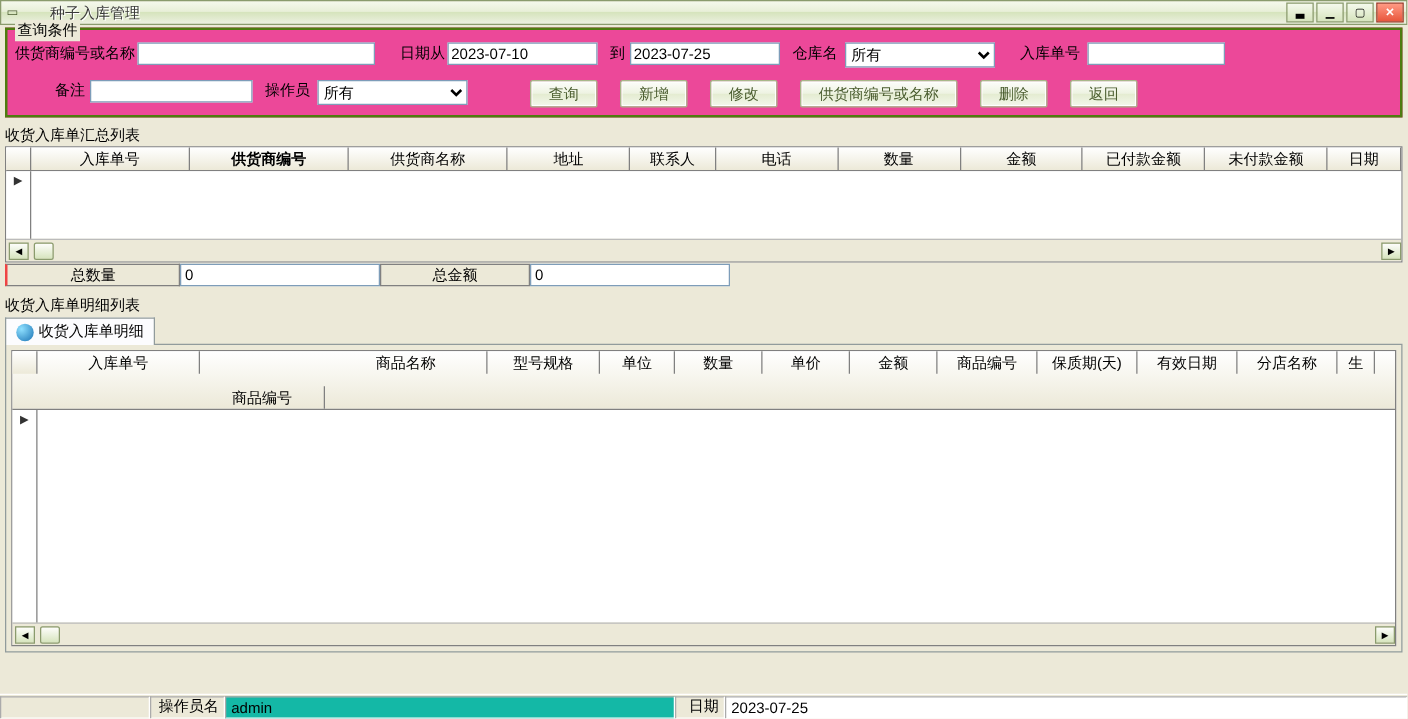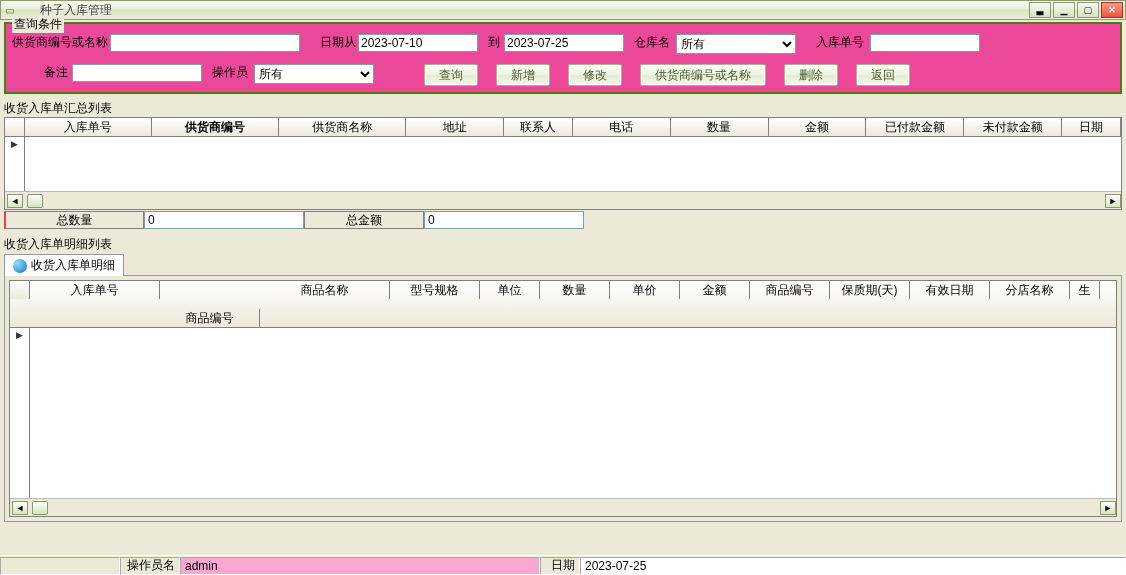--- a/index.html
+++ b/index.html
@@ -185,16 +185,16 @@
       <div style="width:16px;height:14px;border:1px solid #8a9b6d;background:linear-gradient(to bottom,#fdfdfb,#d6e4bd);display:flex;align-items:center;justify-content:center;font-size:9px;">◄</div>
       <div class="thumb"></div>
       <div class="arrow">►</div>
     </div>
   </div>
 </div>
 
 <div class="statusbar">
   <div class="status-seg" style="width:120px"></div>
   <div class="status-seg" style="width:60px;justify-content:flex-end">操作员名</div>
-  <div class="status-seg" style="width:360px;background:#f9a8d4">admin</div>
+  <div class="status-seg" style="width:360px;background:#14b8a6">admin</div>
   <div class="status-seg" style="width:40px;justify-content:flex-end">日期</div>
   <div class="status-seg" style="flex:1;background:#fff">2023-07-25</div>
 </div>
 
 </body></html>

